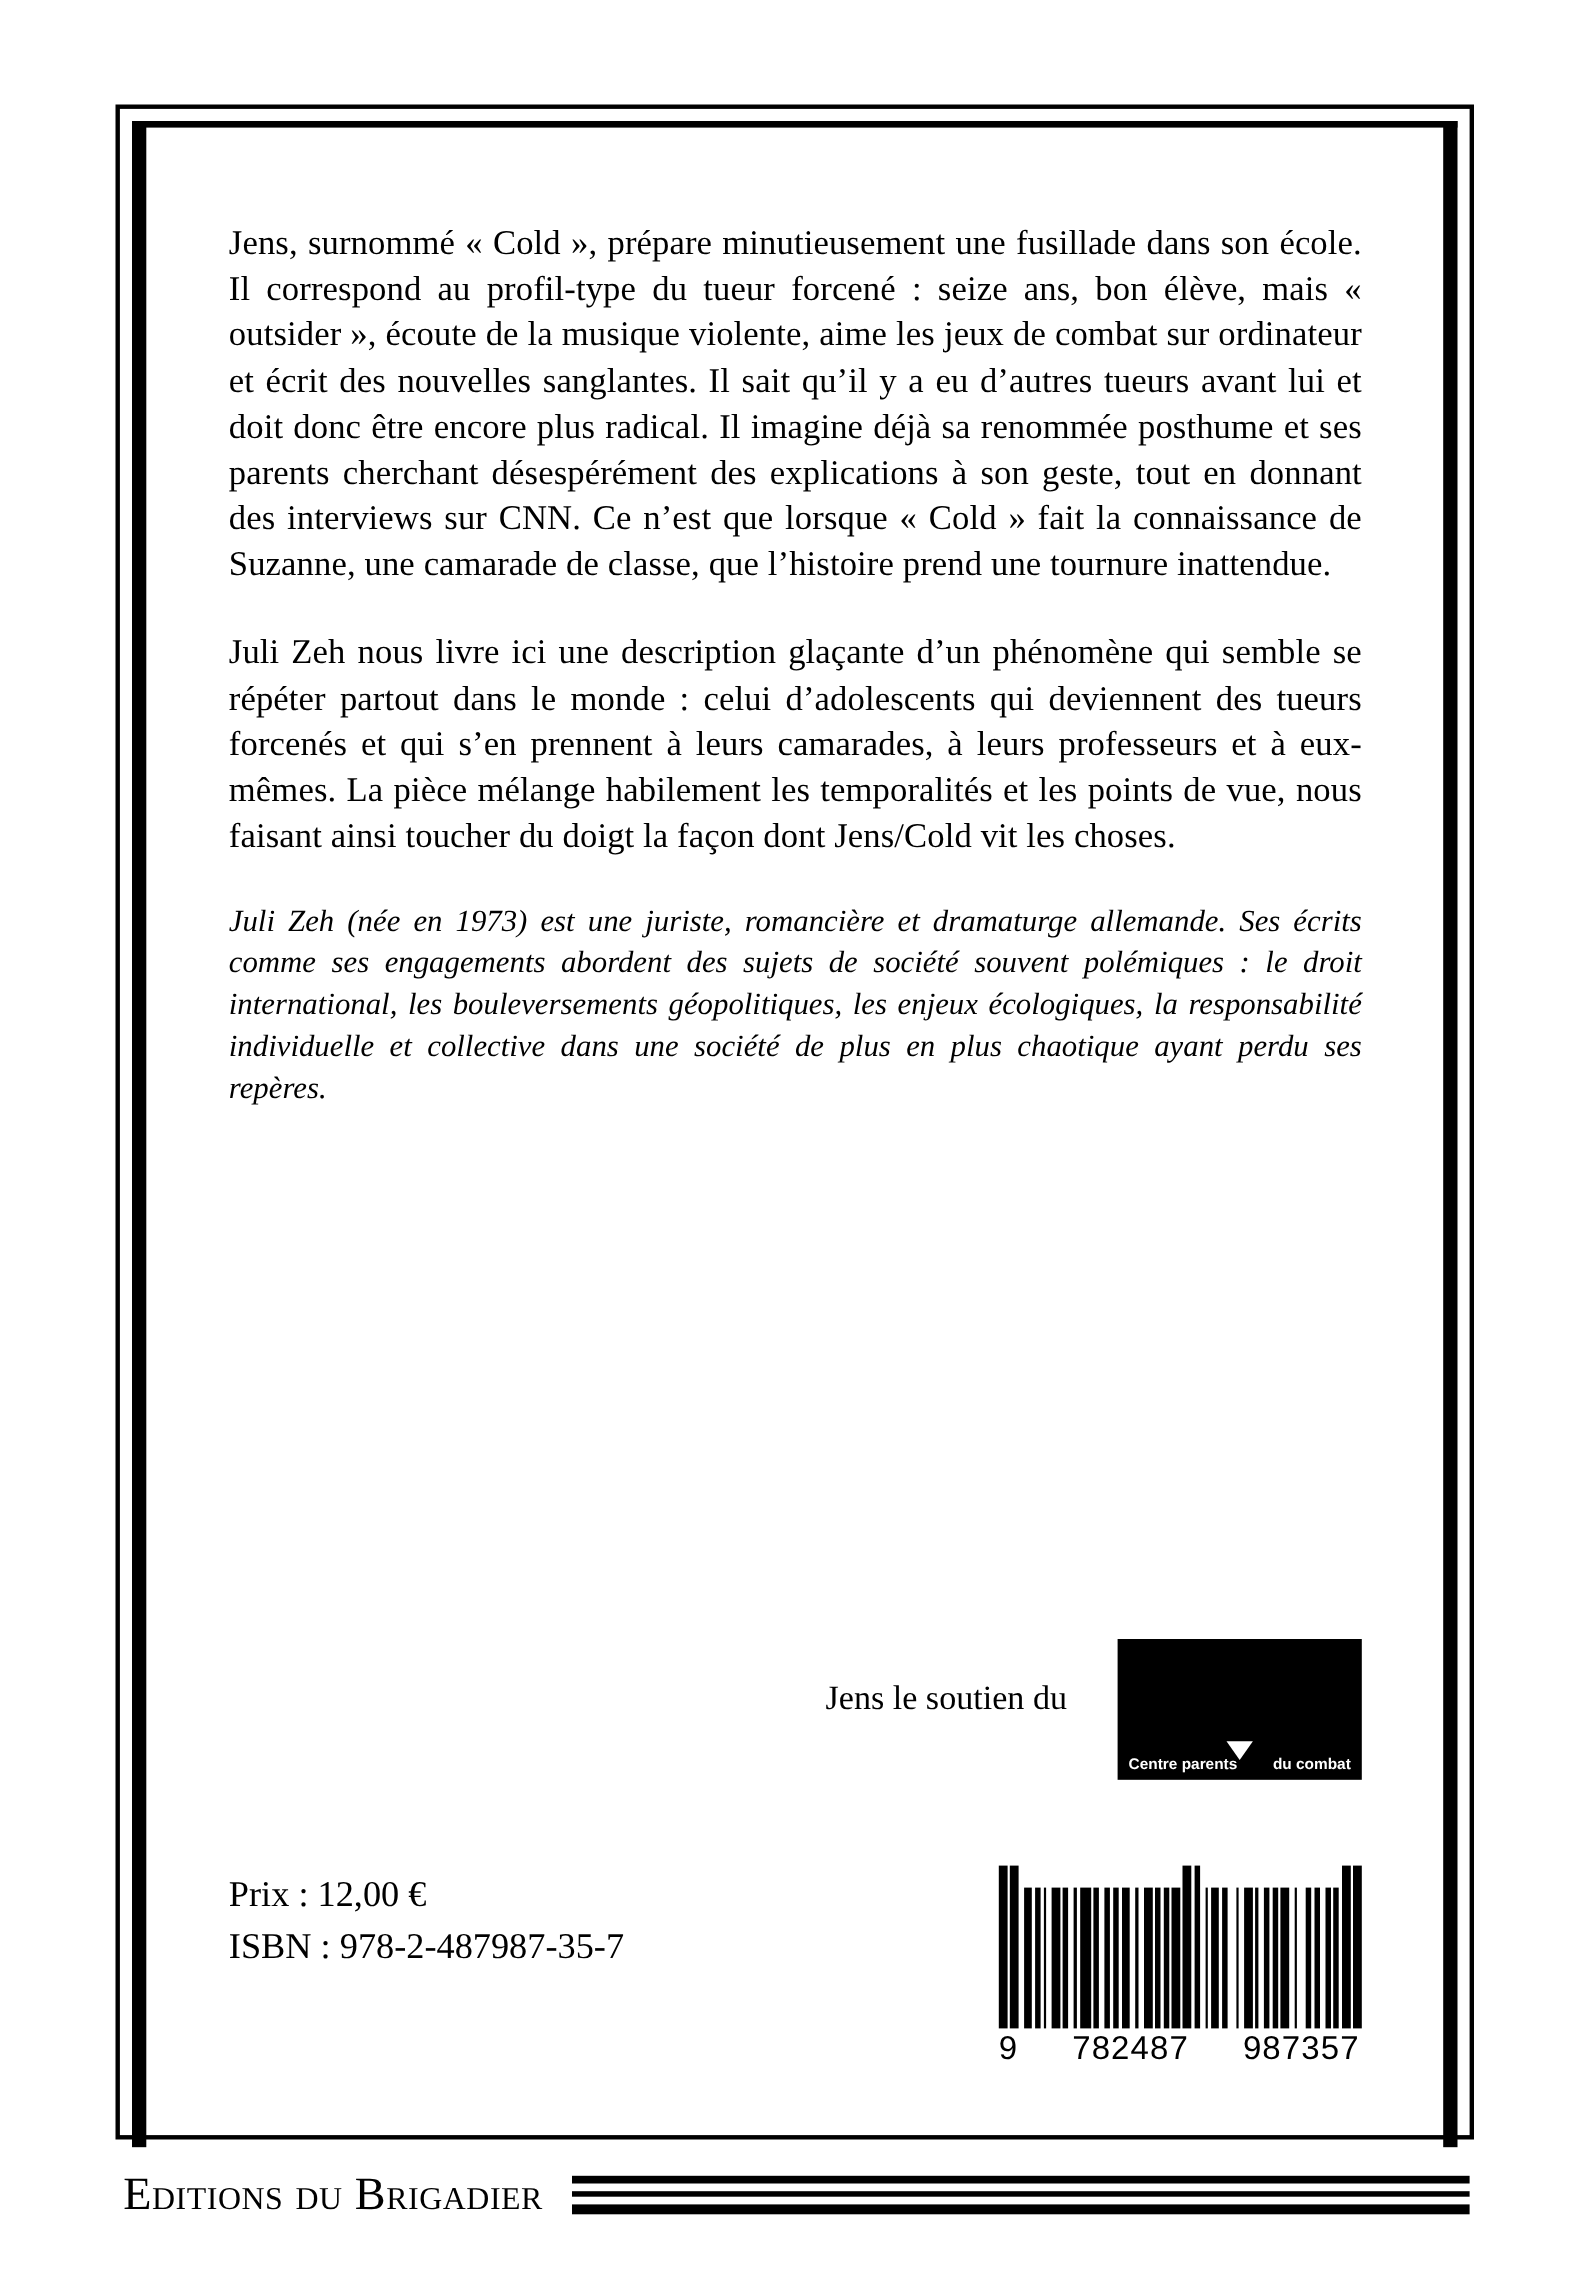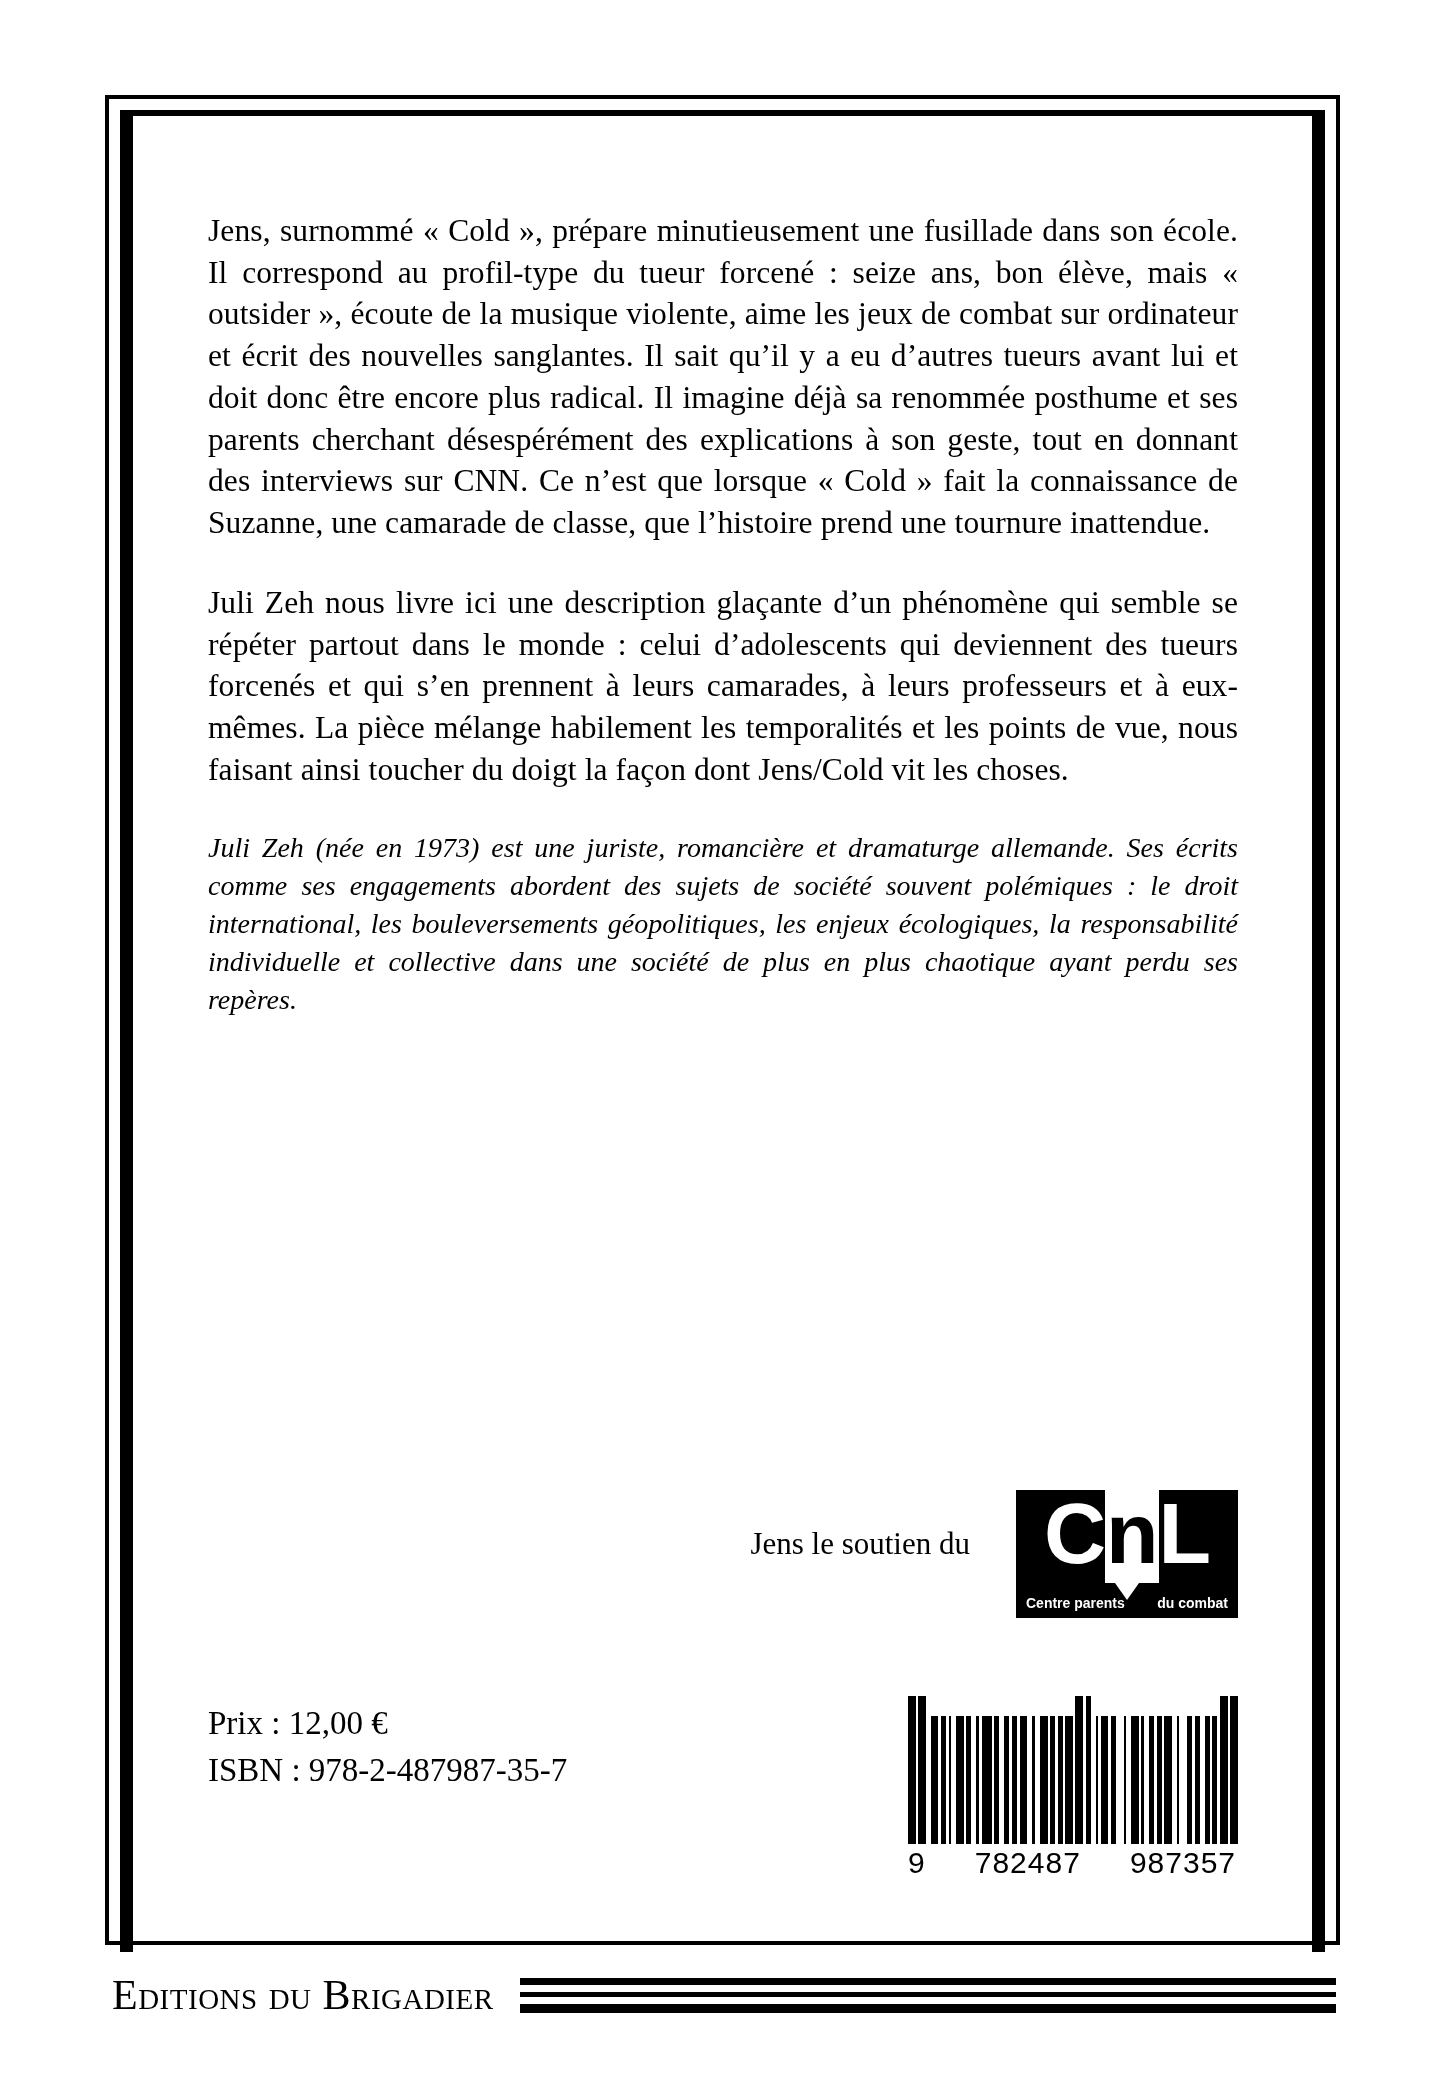--- a/index.html
+++ b/index.html
@@ -47,21 +47,20 @@
     border-bottom: 0;
     box-sizing: border-box;
   }
 
   
   .content {
     position: absolute;
     left: 208px;
     top: 200px;
     width: 1030px;
-    margin-top: 10px;
   }
 
   p.body-text {
     font-size: 31.5px;
     line-height: 1.325;
     text-align: justify;
     margin: 0 0 38px 0;
     letter-spacing: 0.1px;
   }
 
@@ -215,23 +214,20 @@
 
   <div class="content">
     <p class="body-text">Jens, surnommé « Cold », prépare minutieusement une fusillade dans son école. Il correspond au profil-type du tueur forcené : seize ans, bon élève, mais « outsider », écoute de la musique violente, aime les jeux de combat sur ordinateur et écrit des nouvelles sanglantes. Il sait qu’il y a eu d’autres tueurs avant lui et doit donc être encore plus radical. Il imagine déjà sa renommée posthume et ses parents cherchant désespérément des explications à son geste, tout en donnant des interviews sur CNN. Ce n’est que lorsque « Cold » fait la connaissance de Suzanne, une camarade de classe, que l’histoire prend une tournure inattendue.</p>
     <p class="body-text">Juli Zeh nous livre ici une description glaçante d’un phénomène qui semble se répéter partout dans le monde : celui d’adolescents qui deviennent des tueurs forcenés et qui s’en prennent à leurs camarades, à leurs professeurs et à eux-mêmes. La pièce mélange habilement les temporalités et les points de vue, nous faisant ainsi toucher du doigt la façon dont Jens/Cold vit les choses.</p>
     <p class="bio-text">Juli Zeh (née en 1973) est une juriste, romancière et dramaturge allemande. Ses écrits comme ses engagements abordent des sujets de société souvent polémiques : le droit international, les bouleversements géopolitiques, les enjeux écologiques, la responsabilité individuelle et collective dans une société de plus en plus chaotique ayant perdu ses repères.</p>
   </div>
 
   <div class="support-row">
     <div class="support-label">Jens le soutien du</div>
     <div class="cnl-logo">
-      <div class="cnl-big">
-        <span>C</span><span class="n-white">n</span><span>L</span>
-      </div>
       <div class="cnl-mark"></div>
       <div class="cnl-sub">
         <span>Centre parents</span>
         <span>du combat</span>
       </div>
     </div>
   </div>
 
   <div class="price-block">
     <div>Prix : 12,00 €</div>

